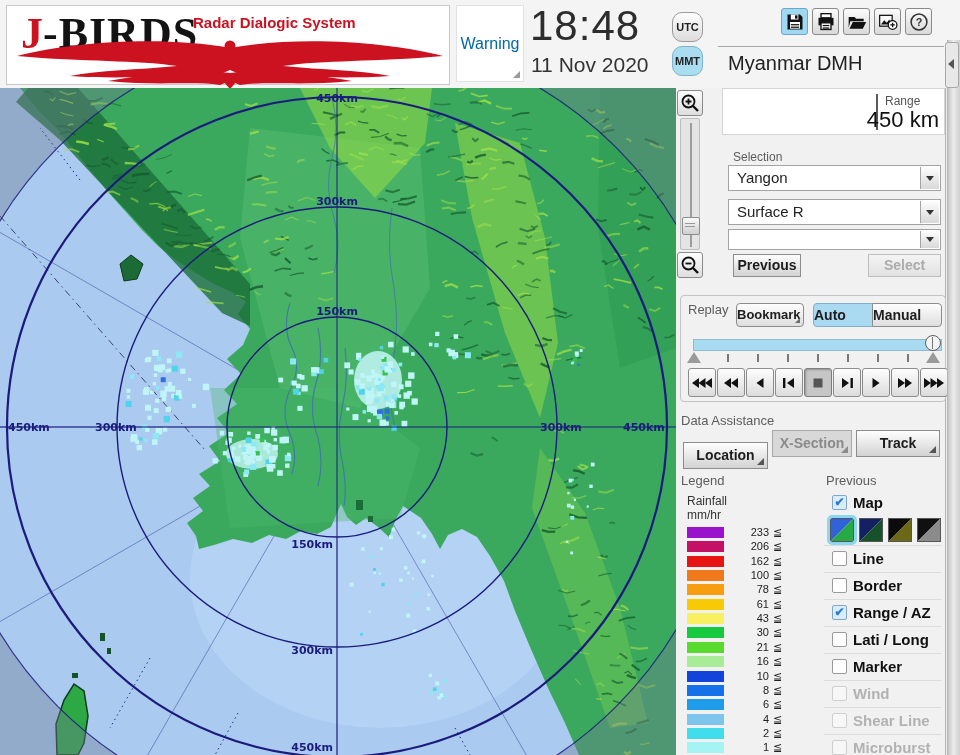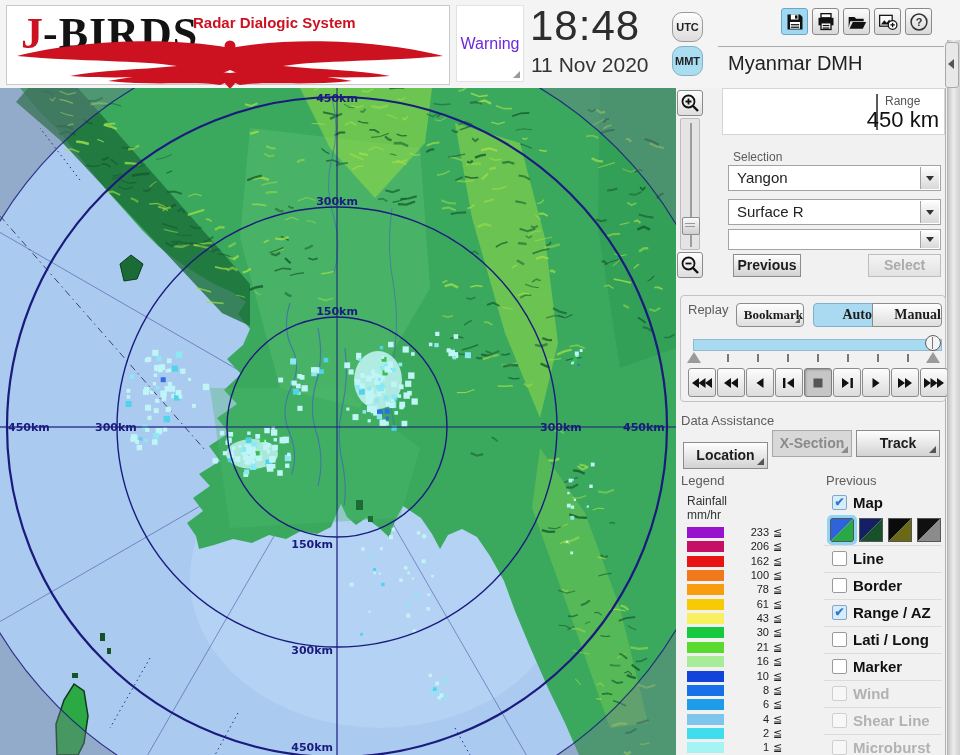--- a/index.html
+++ b/index.html
@@ -8,21 +8,21 @@
   
   .header{position:absolute;left:0;top:0;width:960px;height:88px;background:#f4f4f4;}
   .logo-box{position:absolute;left:6px;top:5px;width:442px;height:78px;background:#fff;
             border:1px solid #c9c9c9;}
   .logo-line{position:absolute;left:14px;top:2px;white-space:nowrap;}
   .logo-j{font-family:"Liberation Serif",serif;font-weight:bold;font-size:44px;color:#cc1120;}
   .logo-rest{font-family:"Liberation Serif",serif;font-weight:bold;font-size:44px;color:#131313;letter-spacing:1px;}
   .tagline{position:absolute;left:186px;top:8px;color:#cc1120;font-weight:bold;font-size:15px;line-height:18px;white-space:nowrap;}
   .eagle{position:absolute;left:8px;top:33px;}
   .warning-btn{position:absolute;left:456px;top:5px;width:66px;height:75px;background:#fff;
-               border:1px solid #e2e2e2;color:#6d28d9;font-size:16px;text-align:center;line-height:75px;}
+               border:1px solid #e2e2e2;color:#0369a1;font-size:16px;text-align:center;line-height:75px;}
   .grip{position:absolute;right:3px;bottom:3px;width:0;height:0;
         border-left:7px solid transparent;border-bottom:7px solid #6b6b6b;}
   .clock-time{position:absolute;left:530px;top:2px;font-size:42px;color:#2d2d2d;letter-spacing:1px;}
   .clock-date{position:absolute;left:531px;top:53px;font-size:21px;color:#333;}
   .tz-btn{position:absolute;left:672px;width:31px;height:30px;border:1px solid #9a9a9a;border-radius:10px;
           font-size:11px;font-weight:bold;color:#222;text-align:center;line-height:29px;box-sizing:border-box;}
   .tz-utc{top:12px;background:linear-gradient(#fefefe,#dcdcdc);}
   .tz-mmt{top:46px;background:#a9ddef;border-color:#7fb2c9;}
   .toolbar{position:absolute;left:781px;top:8px;height:28px;display:flex;gap:4px;}
   .tool-btn{width:27px;height:27px;border:1px solid #8a8a8a;border-radius:3px;box-sizing:border-box;
@@ -69,21 +69,21 @@
   
   .combo{position:absolute;left:52px;width:213px;height:26px;background:#fff;border:1px solid #a3a3a3;box-sizing:border-box;}
   .combo-value{position:absolute;left:8px;top:3px;font-size:15px;color:#222;}
   .combo-btn{position:absolute;right:1px;top:1px;bottom:1px;width:18px;
              background:linear-gradient(#fdfdfd,#d8d8d8);border-left:1px solid #a3a3a3;
              display:flex;align-items:center;justify-content:center;}
   .combo-arrow{width:0;height:0;border-left:4px solid transparent;border-right:4px solid transparent;border-top:5px solid #333;}
   
   .replay-group{position:absolute;left:4px;top:207px;width:264px;height:105px;border:1px solid #c3c3c3;border-radius:4px;}
   .seg{position:absolute;height:24px;box-sizing:border-box;border:1px solid #8c8c8c;
-       font-size:14px;font-weight:bold;color:#1d1d1d;text-align:right;line-height:22px;font-family:Liberation Serif, serif;}
+       font-size:14px;font-weight:bold;color:#1d1d1d;text-align:left;line-height:22px;}
   .replay-slider{position:absolute;left:12px;top:43px;width:249px;height:12px;background:#a8daf1;
                  border:1px solid #93b9cc;box-sizing:border-box;}
   .slider-handle{position:absolute;left:244px;top:39px;width:16px;height:16px;border-radius:50%;
                  background:#f4f4f4;border:1px solid #5f5f5f;box-sizing:border-box;}
   .slider-handle:before{content:"";position:absolute;left:6px;top:1px;width:1px;height:12px;background:#777;}
   .tickrow{position:absolute;left:0;top:58px;width:264px;height:10px;}
   .tick{position:absolute;top:0;width:2px;height:8px;background:#777;}
   .endtri{position:absolute;top:56px;width:0;height:0;border-left:7px solid transparent;
           border-right:7px solid transparent;border-bottom:11px solid #9a9a9a;}
   .transport{position:absolute;left:7px;top:72px;display:flex;}

